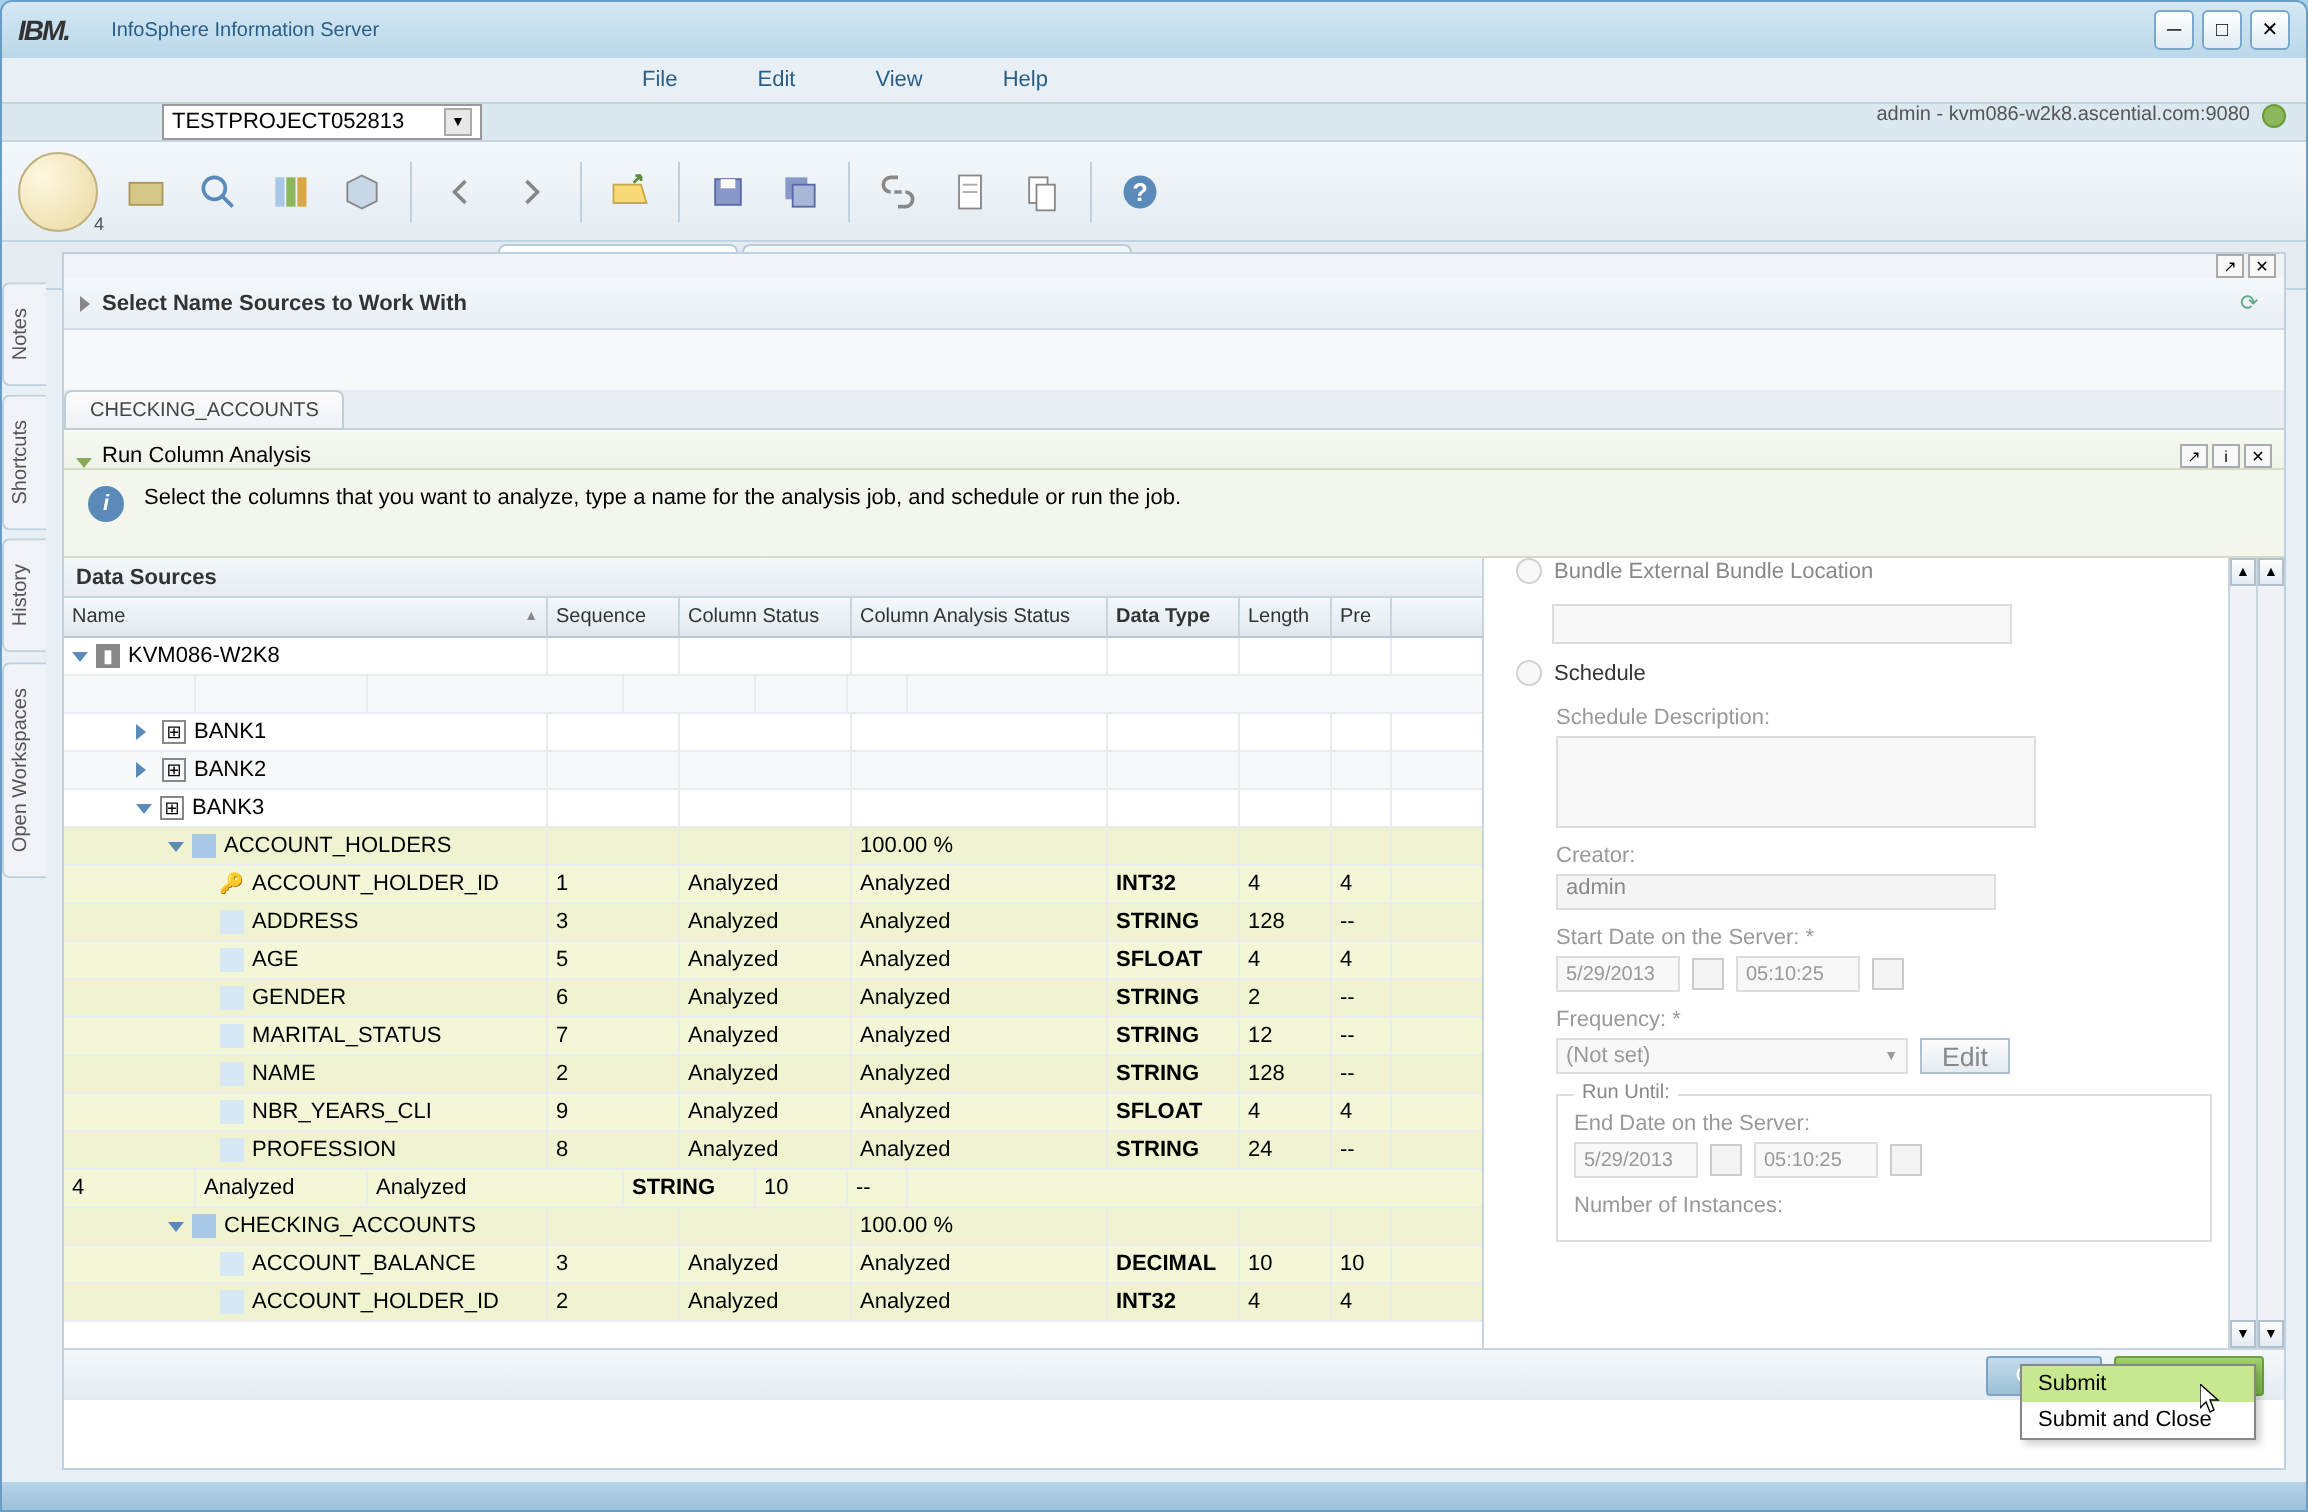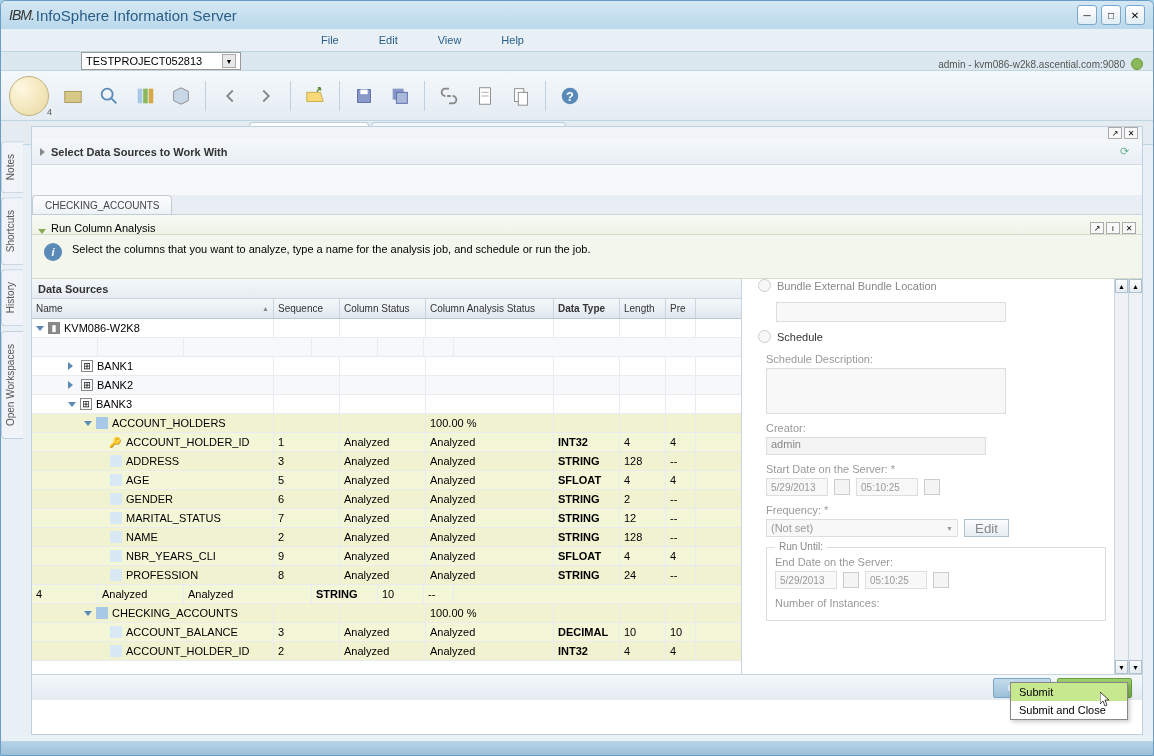--- a/index.html
+++ b/index.html
@@ -21,30 +21,30 @@
 }
 .titlebar {
   height: 28px;
   background: linear-gradient(to bottom, #d4e8f4 0%, #bad8ea 100%);
   display: flex;
   align-items: center;
   padding: 0 8px;
   border-radius: 6px 6px 0 0;
 }
 .ibm-logo {
-  font-weight: normal;
+  font-weight: bold;
   font-style: italic;
   letter-spacing: -1px;
   font-size: 14px;
   color: #333;
-  margin-right: 2px;
+  margin-right: 21px;
 }
 .app-title {
   color: #2a5d87;
-  font-size: 15px;
+  font-size: 10px;
   flex: 0 0 auto;
 }
 .titlebar-spacer { flex: 1; }
 .win-controls { display: flex; gap: 4px; }
 .win-btn {
   width: 20px; height: 20px;
   border: 1px solid #7aa8cc;
   border-radius: 3px;
   background: linear-gradient(to bottom, #fff, #e0ecf4);
   display: flex; align-items: center; justify-content: center;
@@ -56,21 +56,21 @@
   display: flex;
   align-items: center;
   padding-left: 320px;
   gap: 40px;
 }
 .menubar-item { color: #2a5d87; cursor: pointer; }
 .statusbar-top {
   height: 20px;
   background: #dce8f0;
   display: flex;
-  align-items: flex-end;
+  align-items: flex-start;
   justify-content: flex-end;
   padding: 0 10px;
   border-top: 1px solid #c0d4e2;
   border-bottom: 1px solid #c0d4e2;
 }
 .status-text { color: #555; font-size: 10px; }
 .status-icon { 
   width: 12px; height: 12px; 
   border-radius: 50%; 
   background: #8ab85a; 
@@ -438,21 +438,21 @@
   border: 1px solid #ddd;
   background: #f8f8f8;
   padding: 0 4px;
   color: #999;
   font-size: 10px;
   display: flex; align-items: center;
 }
 .cal-icon { width: 16px; height: 16px; border: 1px solid #ccc; background: #f4f4f4; }
 .freq-row { display: flex; gap: 6px; align-items: center; margin-bottom: 10px; }
 .freq-select {
-  width: 192px; height: 18px;
+  width: 176px; height: 18px;
   border: 1px solid #ddd;
   background: #f8f8f8;
   display: flex; align-items: center;
   padding: 0 4px;
   color: #999;
 }
 .edit-btn {
   height: 18px; padding: 0 10px;
   border: 1px solid #b0c0ce;
   background: linear-gradient(to bottom, #fcfcfc, #e4ecf2);
@@ -658,21 +658,21 @@
     <div class="side-tab">Open Workspaces</div>
   </div>
 
   <div class="main-area">
     <div class="main-header">
       <div class="small-btn">↗</div>
       <div class="small-btn">✕</div>
     </div>
     <div class="select-ds-bar">
       <span class="tri"></span>
-      <b>Select Data Sources to Work With</b>
+      <b>Select Name Sources to Work With</b>
       <span class="refresh-icon">⟳</span>
     </div>
     <div class="spacer-grey"></div>
     <div class="checking-tab-row">
       <div class="checking-tab">CHECKING_ACCOUNTS</div>
     </div>
     <div class="run-ca-bar">
       <span class="dd-tri"></span>
       <span>Run Column Analysis</span>
       <div class="run-ca-tools">
@@ -949,21 +949,21 @@
         <div class="right-content">
           <div class="radio-row truncated" style="margin-top:-2px;">
             <input type="radio" disabled="" style="">
             <span>Bundle External Bundle Location</span>
           </div>
           <div class="textarea-fake" style="height:20px; margin-left:18px; width:230px;"></div>
           <div class="radio-row" style="margin-top:4px;">
             <input type="radio" disabled="" style="">
             <span style="color:#333">Schedule</span>
           </div>
-          <div style="margin-left:8px;">
+          <div style="margin-left:20px;">
             <span class="form-label">Schedule Description:</span>
             <div class="textarea-fake"></div>
             <span class="form-label">Creator:</span>
             <div class="form-input" style="width:220px; margin-bottom:8px;">admin</div>
             <span class="form-label">Start Date on the Server:   *</span>
             <div class="date-row">
               <div class="date-input">5/29/2013</div>
               <div class="cal-icon"></div>
               <div class="date-input">05:10:25</div>
               <div class="cal-icon"></div>

